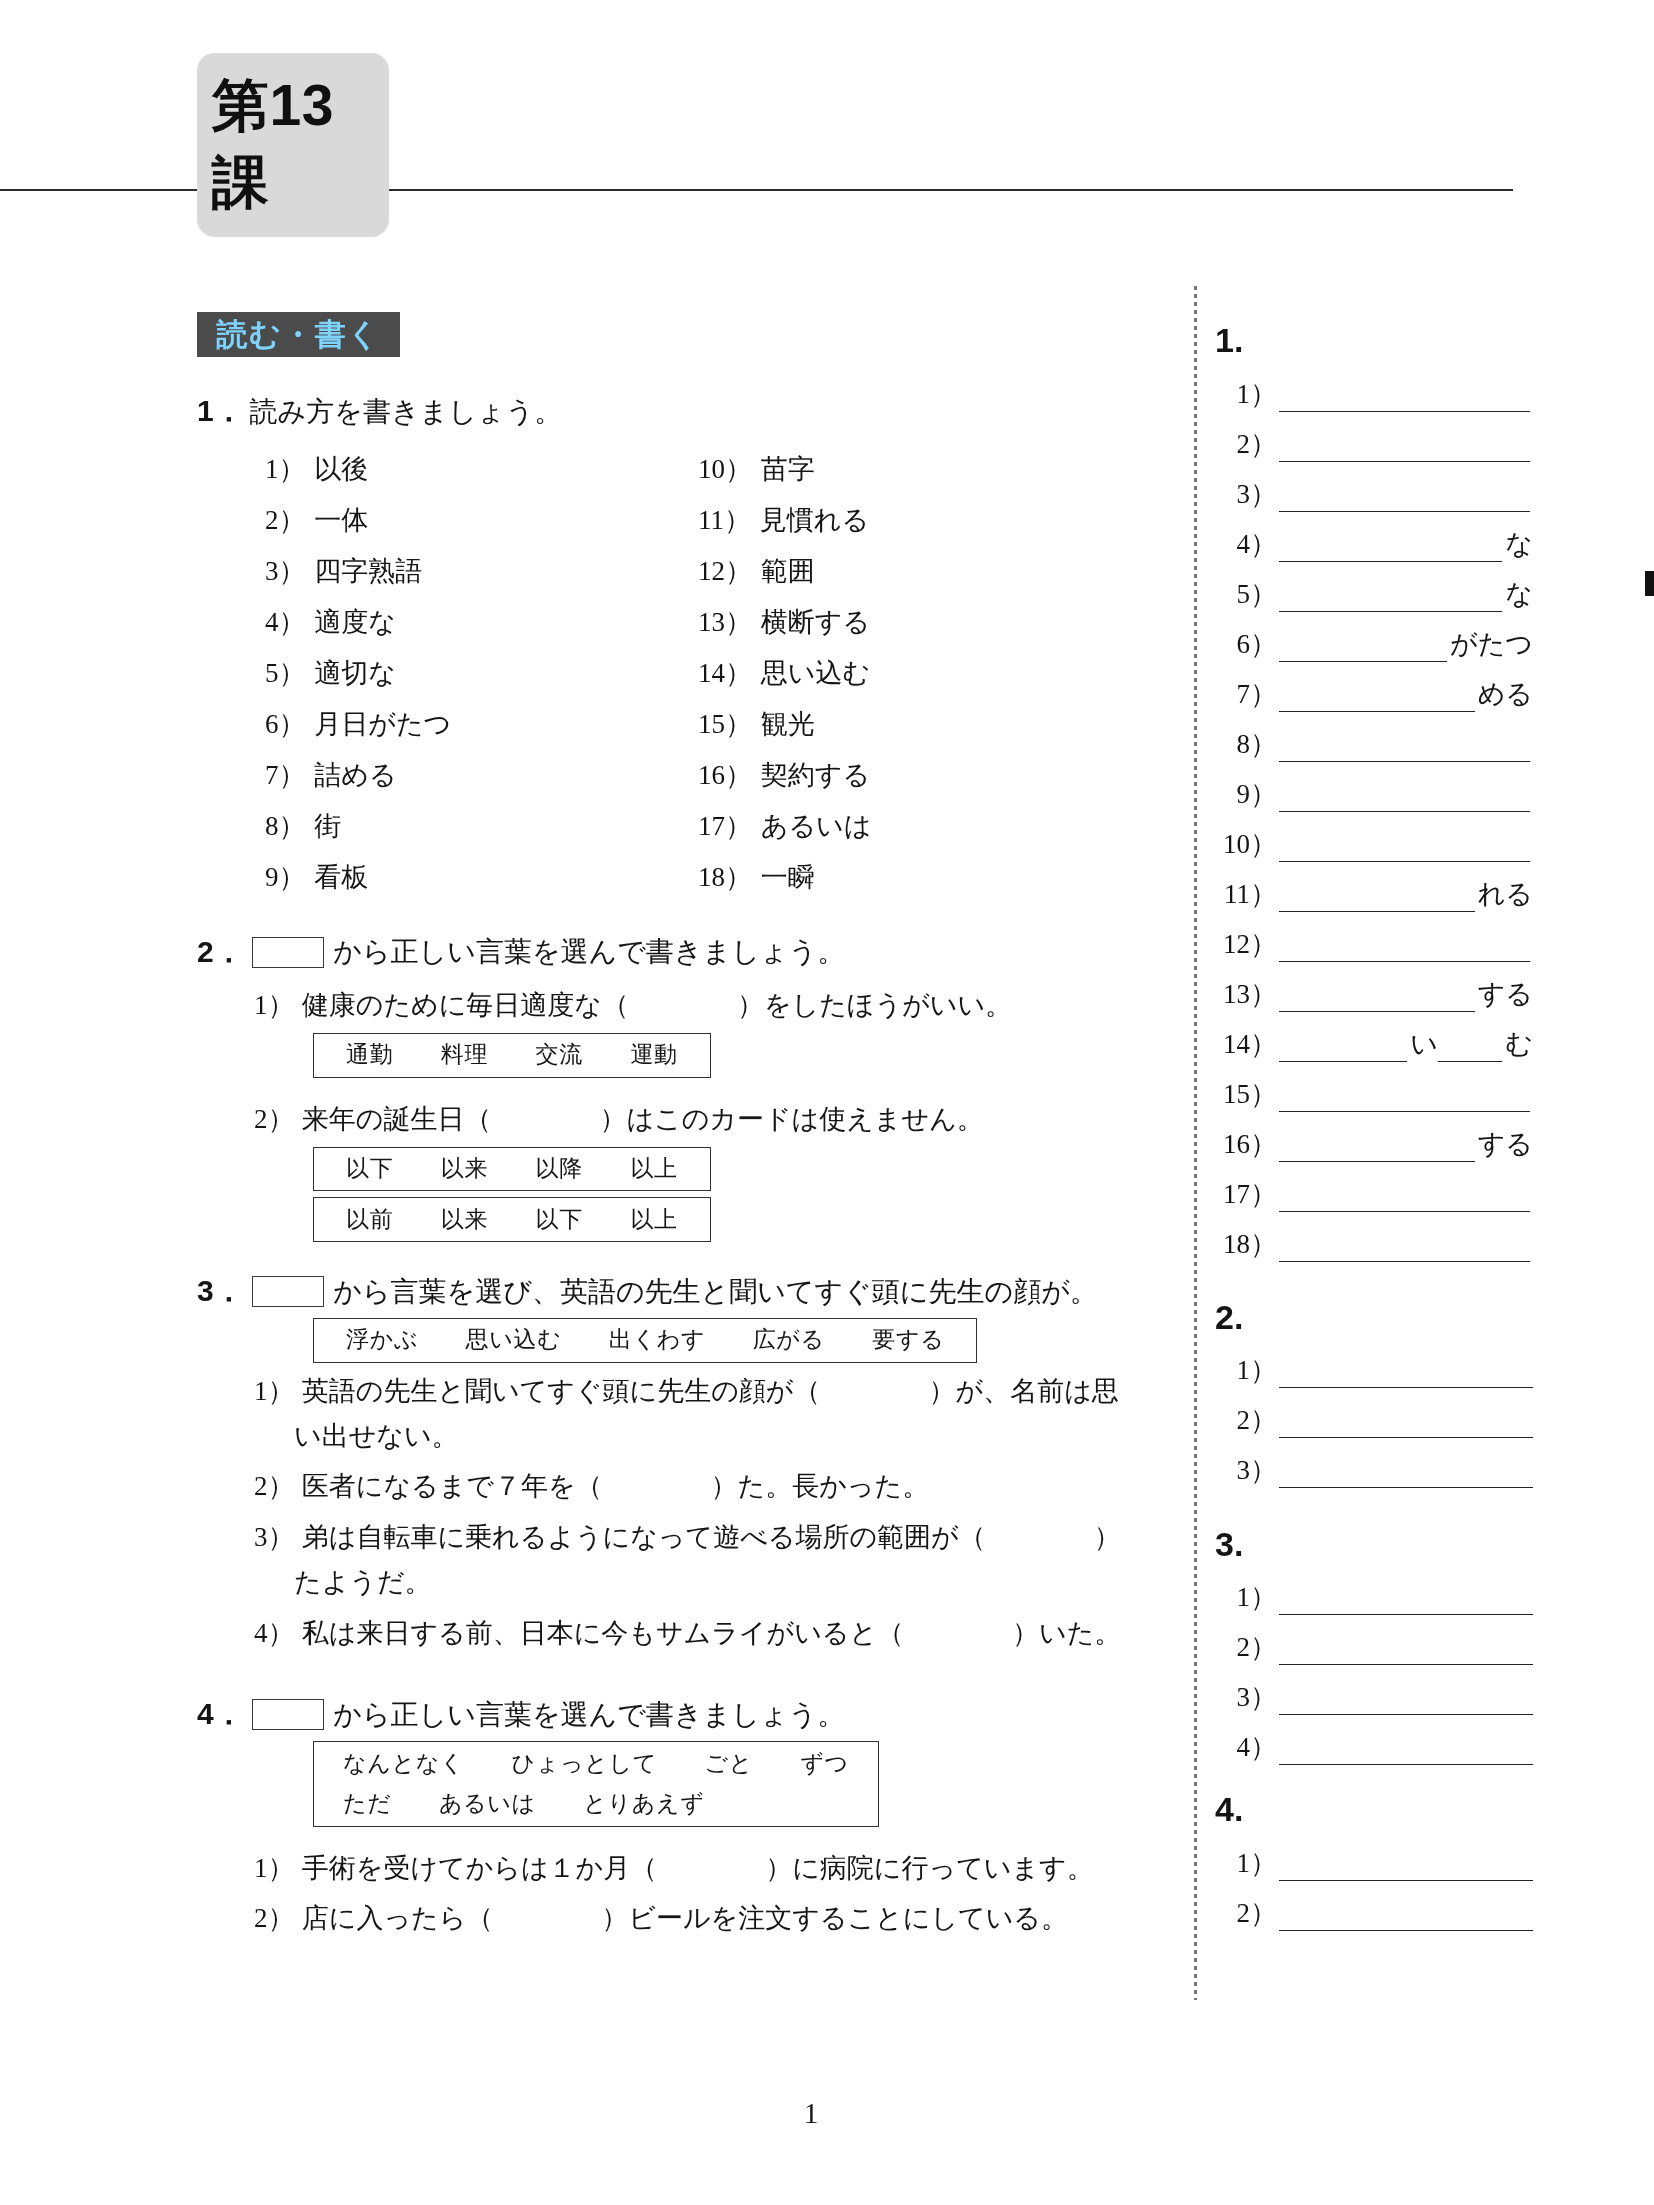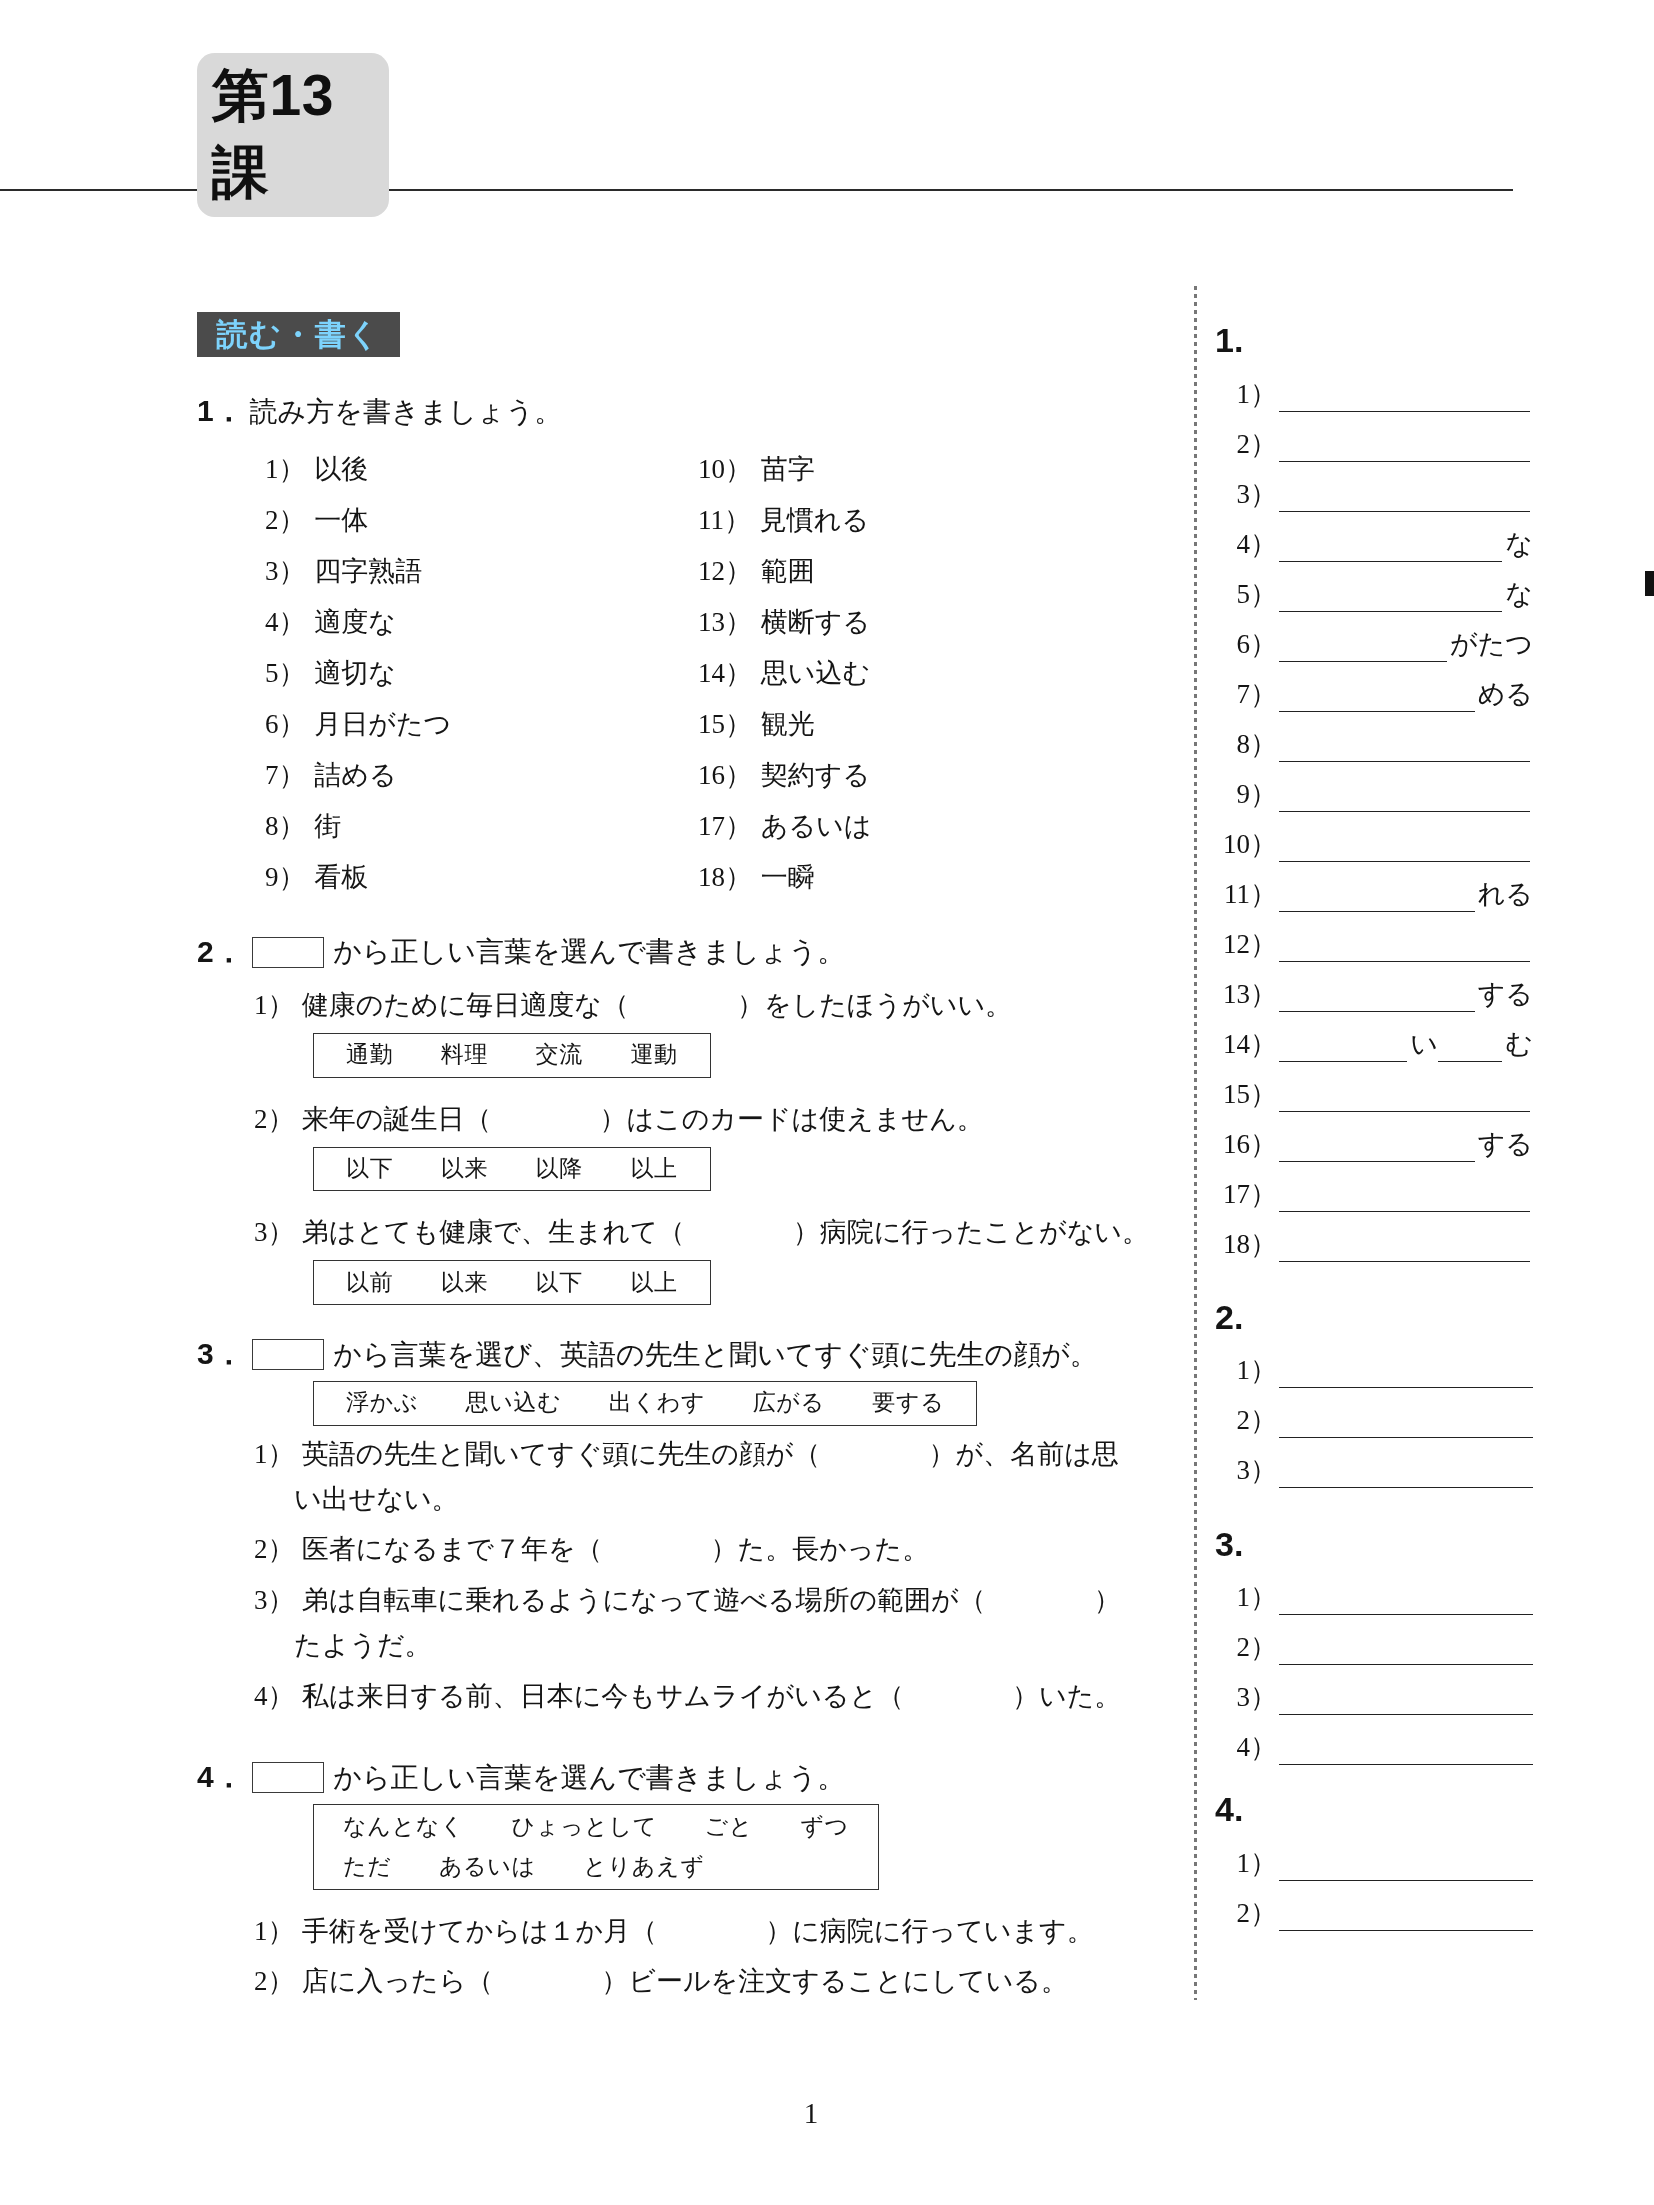--- a/index.html
+++ b/index.html
@@ -6,21 +6,21 @@
   html, body { background:#ffffff; }
   body {
     width:1655px; height:2205px; position:relative; overflow:hidden;
     font-family:"Liberation Serif","DejaVu Serif",serif; color:#151515;
   }
   .gothic { font-family:"Liberation Sans","DejaVu Sans",sans-serif; font-weight:bold; }
 
   .top-rule { position:absolute; left:0; top:189px; width:1513px; height:2.2px; background:#2b2b2b; z-index:1; }
 
   .lesson-box {
-    position:absolute; left:197px; top:53px; width:192px; height:164px;
+    position:absolute; left:197px; top:53px; width:192px; height:184px;
     background:#d9d9d9; border-radius:17.6px; z-index:2;
     display:flex; align-items:center;
   }
   .lesson-title { font-size:57px; padding-left:14.7px; letter-spacing:0.7px; color:#101010; }
 
   .main { position:absolute; left:197px; top:312px; width:1005px; z-index:2; }
 
   .badge {
     width:203px; height:45px; background:#4b4b4b; color:#7dd3fc;
     display:flex; align-items:center; justify-content:center;
@@ -184,23 +184,20 @@
   <div class="q q-first">
     <span class="qnum">1）</span><span>健康のために毎日適度な（　　　　）をしたほうがいい。</span>
   </div>
   <div class="choices">通勤　　料理　　交流　　運動</div>
 
   <div class="q q-next">
     <span class="qnum">2）</span><span>来年の誕生日（　　　　）はこのカードは使えません。</span>
   </div>
   <div class="choices">以下　　以来　　以降　　以上</div>
 
-  <div class="q q-next">
-    <span class="qnum">3）</span><span>弟はとても健康で、生まれて（　　　　）病院に行ったことがない。</span>
-  </div>
   <div class="choices">以前　　以来　　以下　　以上</div>
 
   <div class="sec-heading s3-heading">
     <span class="snum gothic">3．</span>
     <span class="wordbank-box"></span>
     <span>から言葉を選び、英語の先生と聞いてすぐ頭に先生の顔が。</span>
   </div>
   <div class="choices">浮かぶ　　思い込む　　出くわす　　広がる　　要する</div>
 
   <div class="q3">

